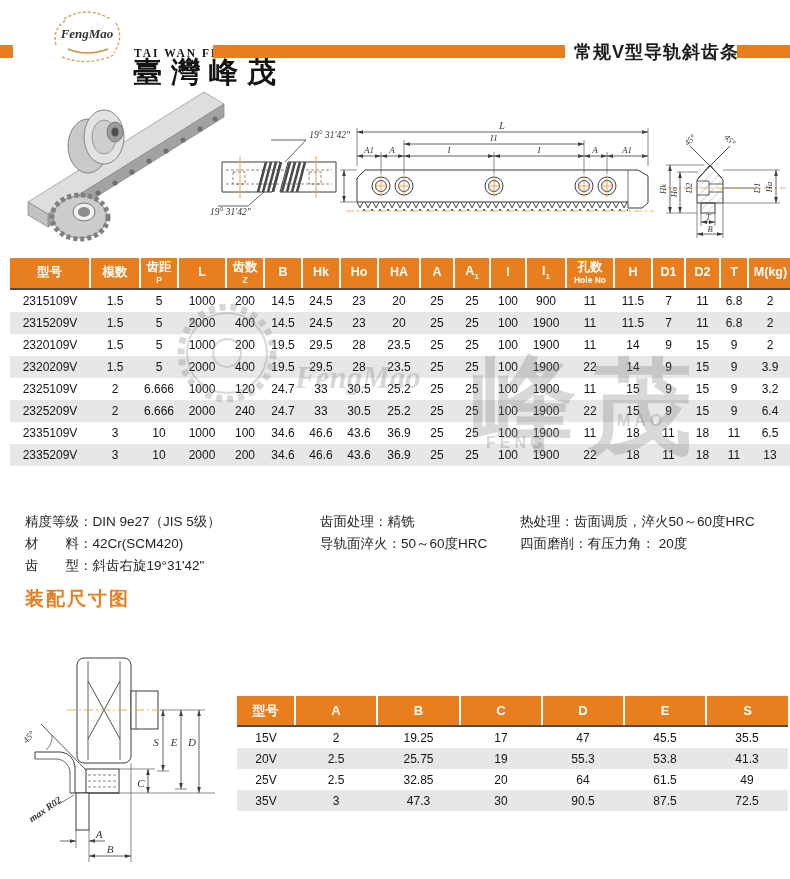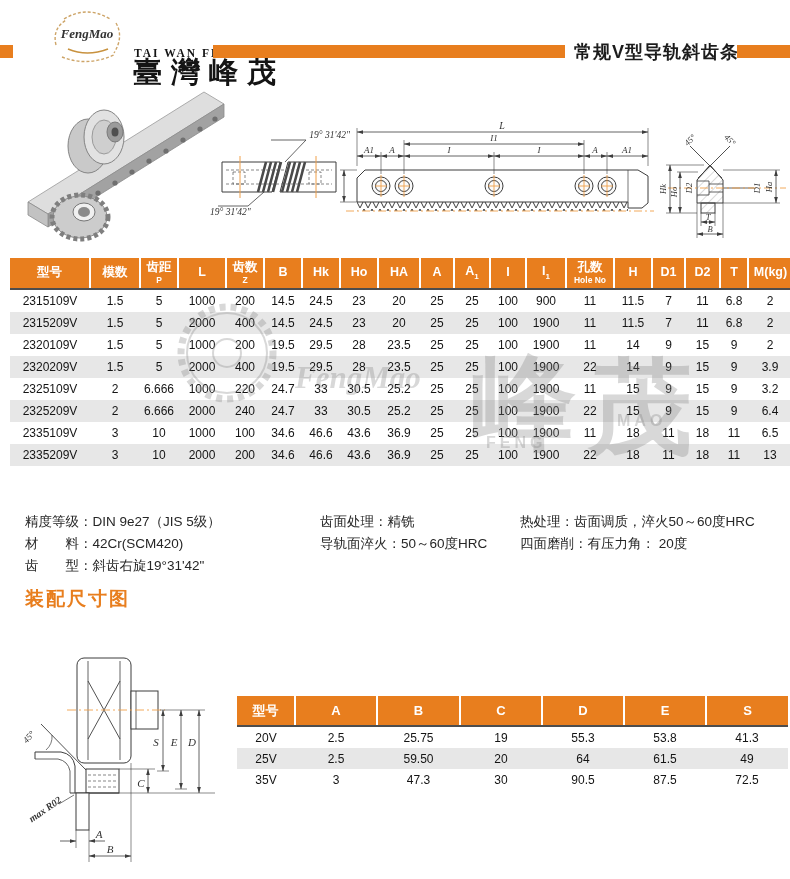--- a/index.html
+++ b/index.html
@@ -392,21 +392,21 @@
         <td>9</td>
         <td>15</td>
         <td>9</td>
         <td>3.9</td>
       </tr>
       <tr>
         <td>2325109V</td>
         <td>2</td>
         <td>6.666</td>
         <td>1000</td>
-        <td>220</td>
+        <td>120</td>
         <td>24.7</td>
         <td>33</td>
         <td>30.5</td>
         <td>25.2</td>
         <td>25</td>
         <td>25</td>
         <td>100</td>
         <td>1900</td>
         <td>11</td>
         <td>15</td>
@@ -600,32 +600,41 @@
         <th>A</th>
         <th>B</th>
         <th>C</th>
         <th>D</th>
         <th>E</th>
         <th>S</th>
       </tr>
     </thead>
   <tbody>
       <tr>
+        <td>15V</td>
+        <td>2</td>
+        <td>19.25</td>
+        <td>17</td>
+        <td>47</td>
+        <td>45.5</td>
+        <td>35.5</td>
+      </tr>
+      <tr>
         <td>20V</td>
         <td>2.5</td>
         <td>25.75</td>
         <td>19</td>
         <td>55.3</td>
         <td>53.8</td>
         <td>41.3</td>
       </tr>
       <tr>
         <td>25V</td>
         <td>2.5</td>
-        <td>59.50</td>
+        <td>32.85</td>
         <td>20</td>
         <td>64</td>
         <td>61.5</td>
         <td>49</td>
       </tr>
       <tr>
         <td>35V</td>
         <td>3</td>
         <td>47.3</td>
         <td>30</td>

